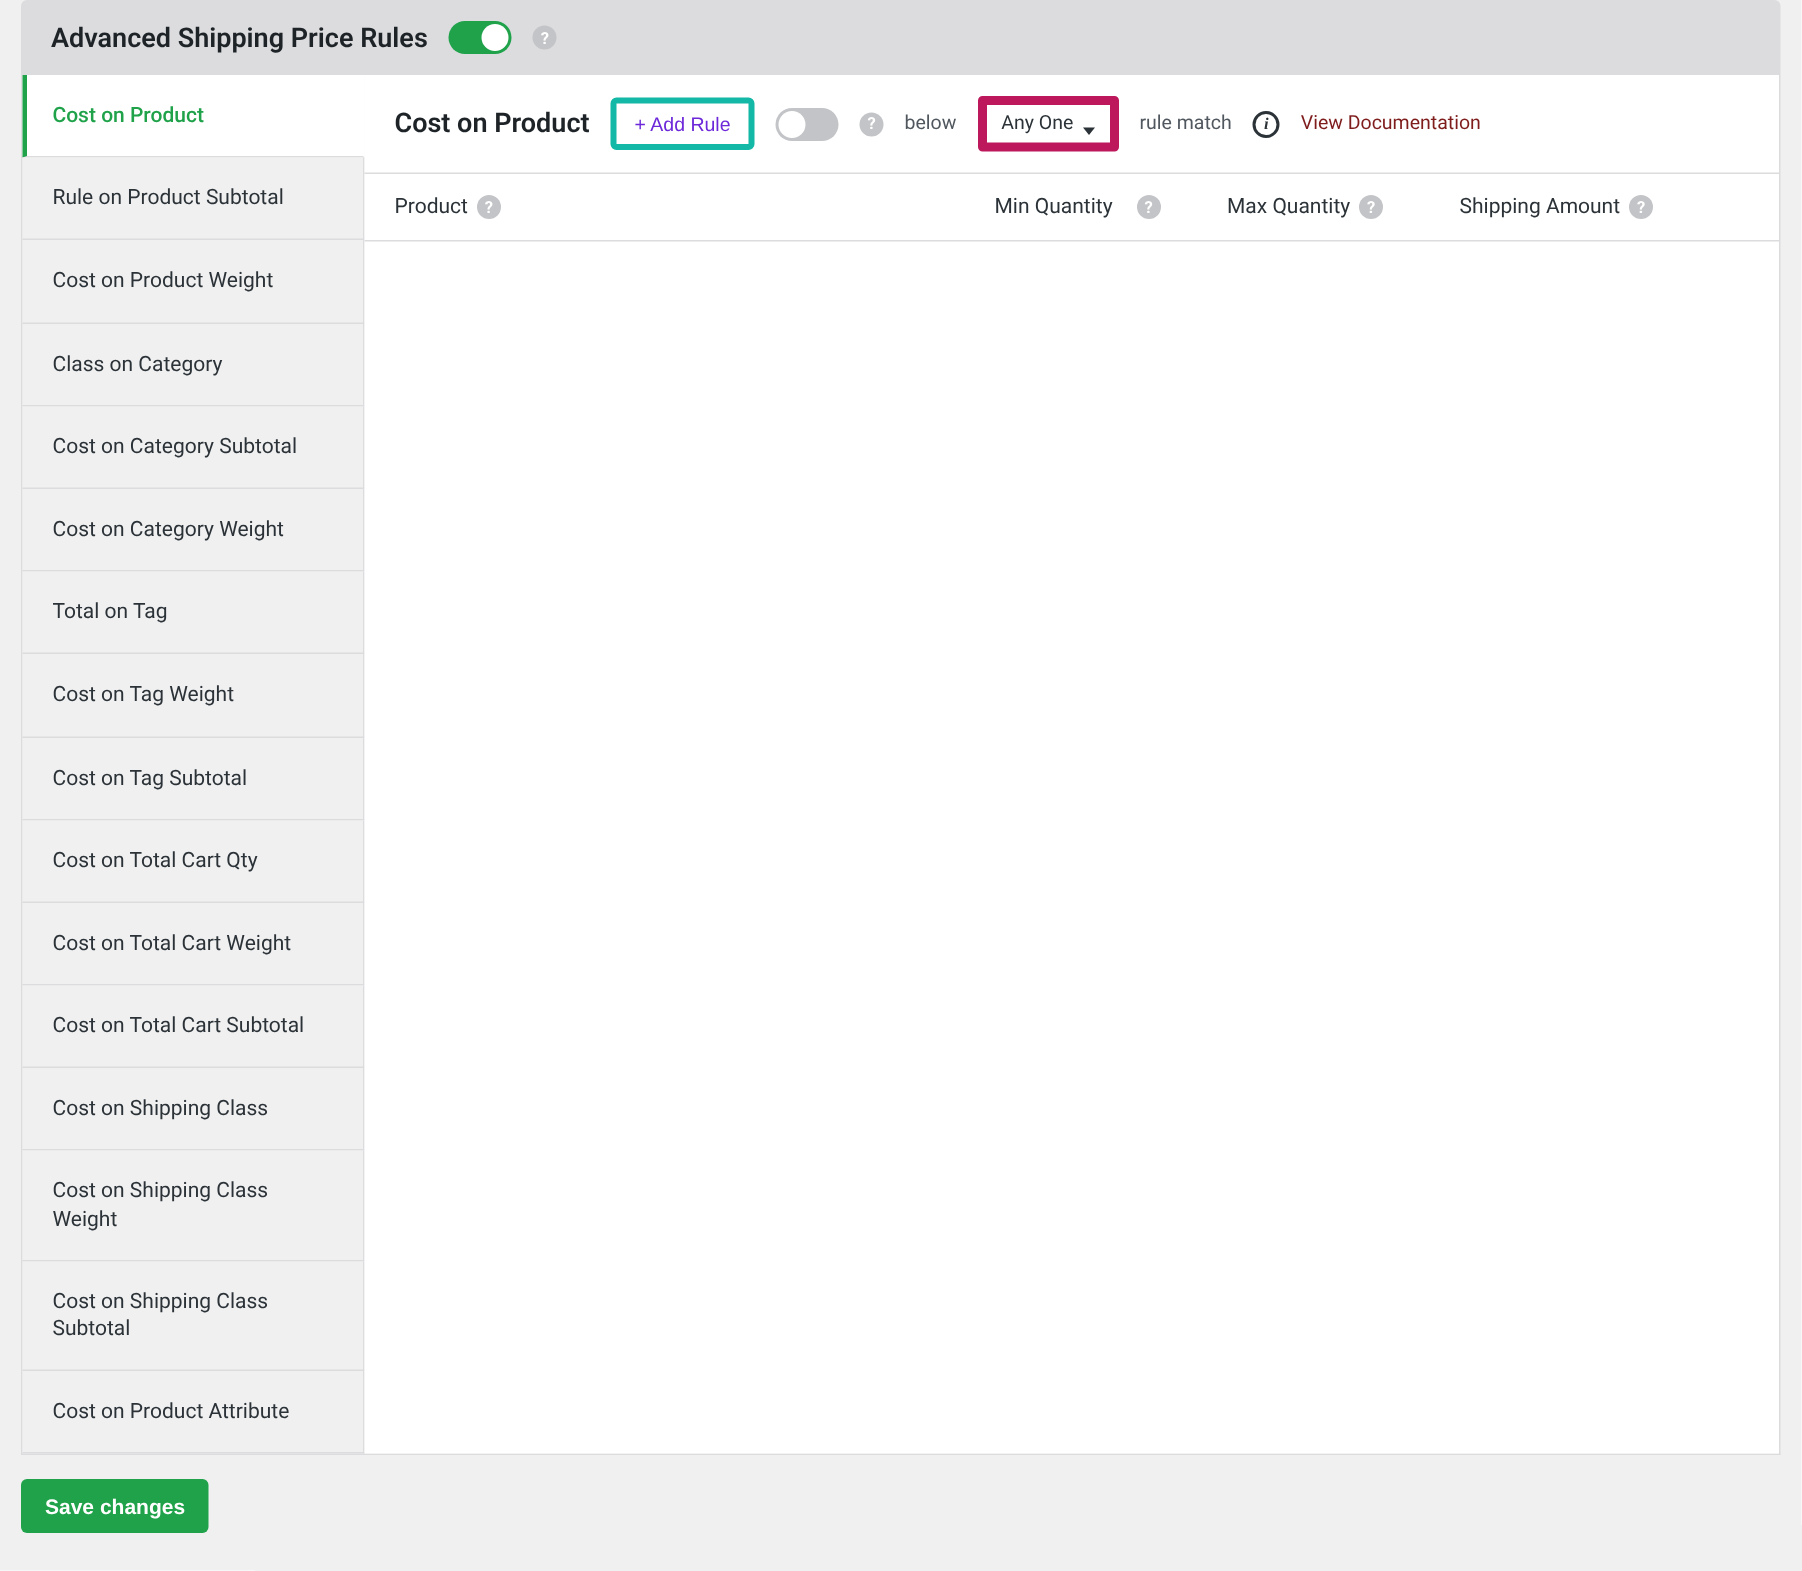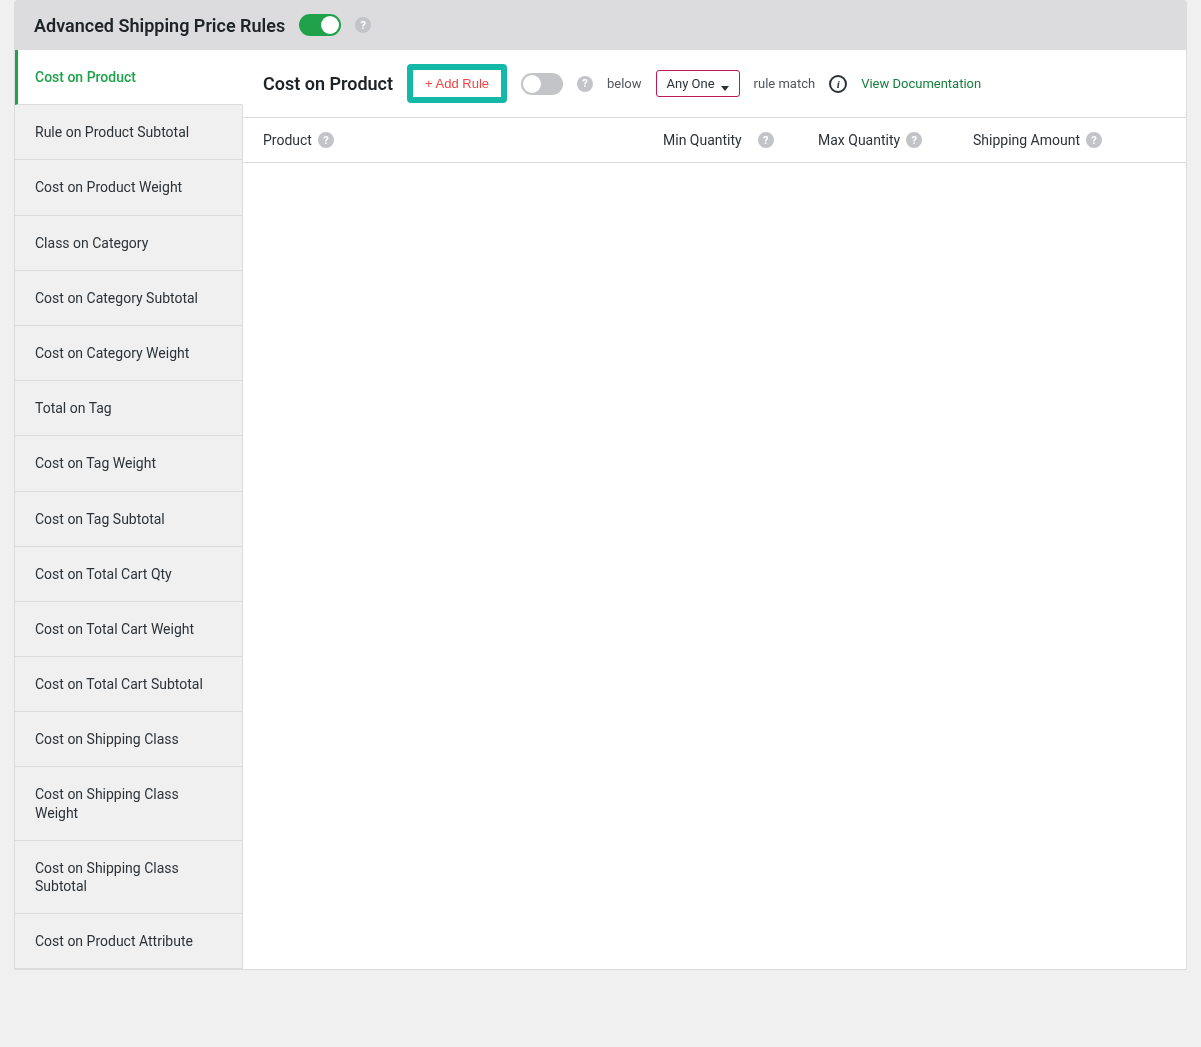--- a/index.html
+++ b/index.html
@@ -120,54 +120,54 @@
       padding: 14px 20px;
       border-bottom: 1px solid #dcdcde;
       flex-wrap: wrap;
     }
     .panel-title {
       font-size: 18px;
       font-weight: 600;
       color: #1d2327;
     }
     .btn-outline {
-      border: 6px solid #14b8a6;
+      border: 4px solid #14b8a6;
       background: #fff;
       border-radius: 4px;
       padding: 6px 12px;
       font-size: 13px;
       cursor: pointer;
-      color: #ef4444;
+      color: #6d28d9;
     }
     .label-text {
       font-size: 13px;
       color: #50575e;
       text-align: right;
     }
     .select {
-      border: 1px solid #be185d;
+      border: 6px solid #be185d;
       background: #fff;
       border-radius: 3px;
       padding: 5px 10px;
       font-size: 13px;
       cursor: pointer;
       display: inline-flex;
       align-items: flex-end;
       gap: 6px;
       color: #2c3338;
     }
     .chev {
       width: 0;
       height: 0;
       border-left: 4px solid transparent;
       border-right: 4px solid transparent;
       border-top: 5px solid #2c3338;
     }
     .link-green {
-      color: #15803d;
+      color: #7f1d1d;
       font-size: 13px;
       cursor: pointer;
     }
     .columns-row {
       display: flex;
       padding: 14px 20px;
       border-bottom: 1px solid #dcdcde;
       font-size: 14px;
       color: #2c3338;
     }
@@ -258,14 +258,17 @@
           <span class="help-icon">?</span>
         </div>
         <div class="col amount">
           <span>Shipping Amount</span>
           <span class="help-icon">?</span>
         </div>
       </div>
     </div>
   </div>
 
+  <div class="footer-area">
+    <button class="btn-primary">Save changes</button>
+  </div>
 
 </div>
 
 </body></html>

